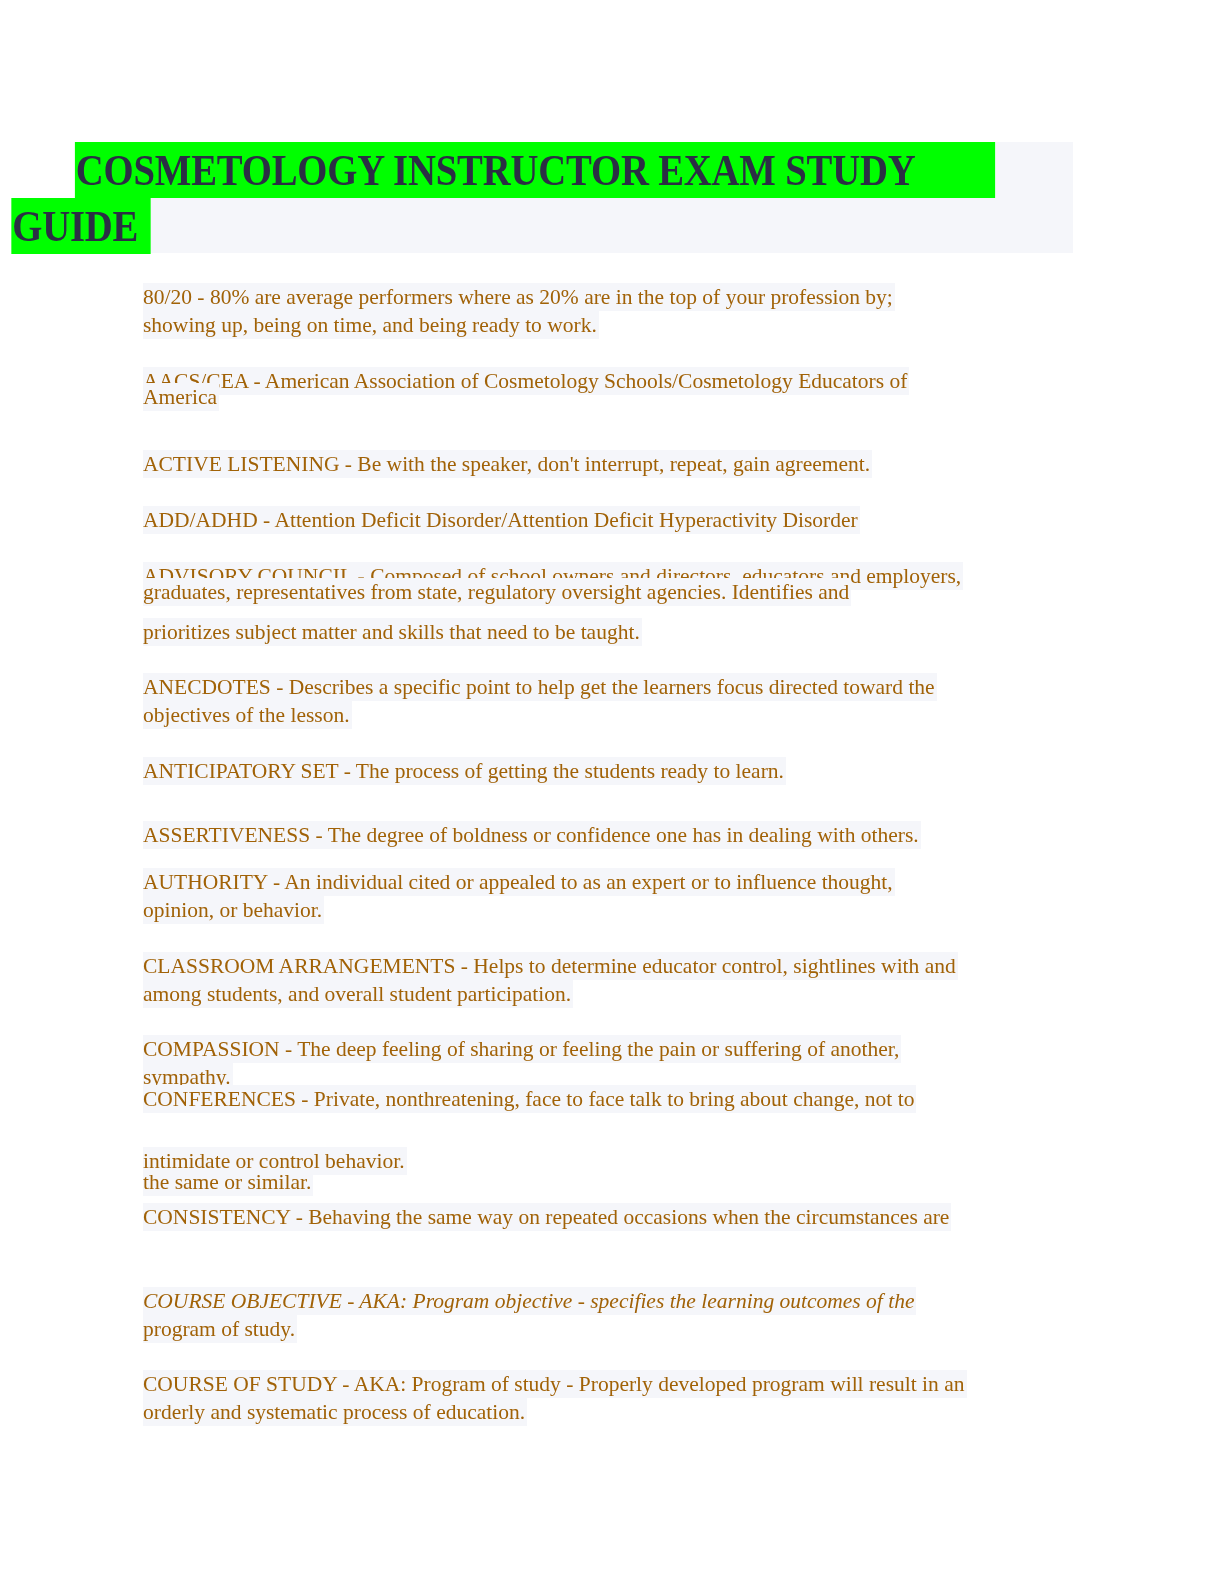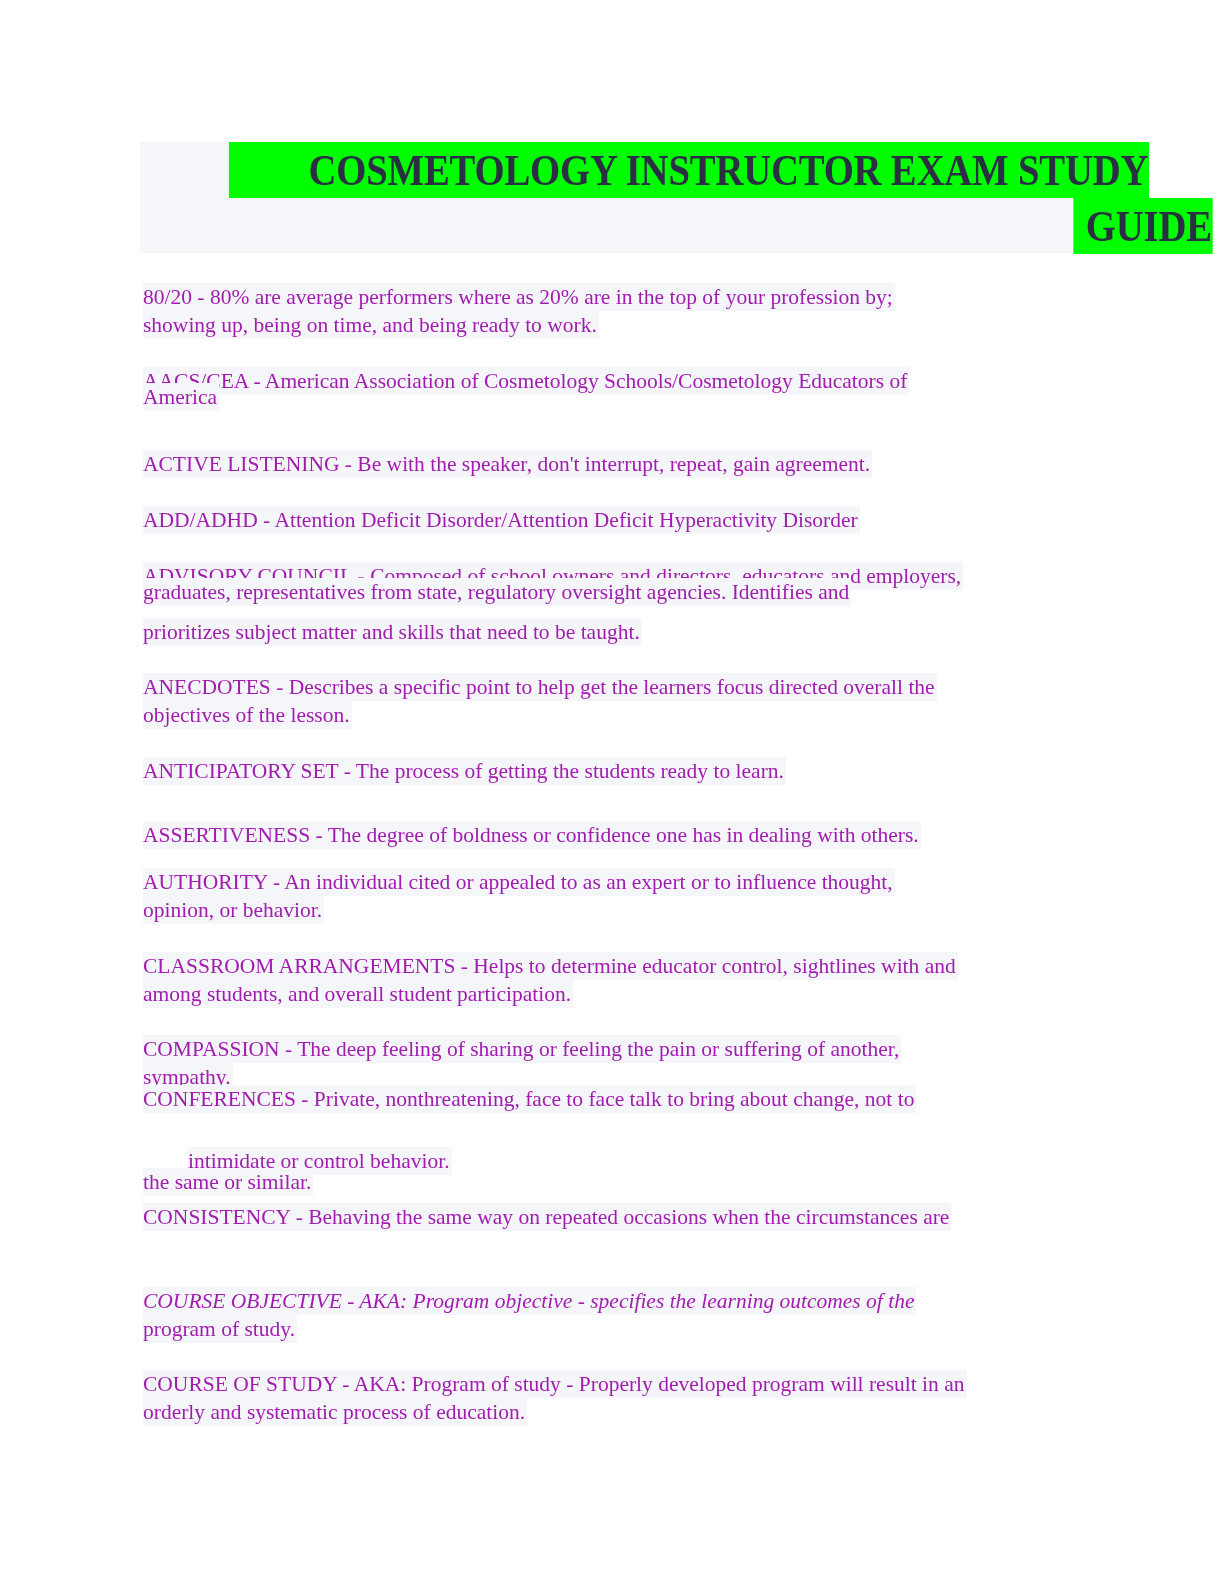--- a/index.html
+++ b/index.html
@@ -20,21 +20,21 @@
       left: 140px;
       top: 142px;
       width: 933px;
       height: 111px;
       background: #f5f6fa;
     }
     .title-line {
       position: absolute;
       left: 0;
       width: 1224px;
-      text-align: right;
+      text-align: left;
       height: 56px;
     }
     .title-line span {
       display: inline-block;
       background: #00ff00;
       font-family: "Liberation Serif", "DejaVu Serif", serif;
       font-weight: bold;
       font-size: 45px;
       line-height: 56px;
       height: 56px;
@@ -50,21 +50,21 @@
     .title-line.l2 span { width: 162px; box-sizing: border-box; }
 
     .entry-line {
       position: absolute;
       left: 143px;
       height: 28px;
       line-height: 28px;
       font-size: 21.5px;
       white-space: nowrap;
       background: #f5f6fa;
-      color: #a21caf;
+      color: #a16207;
       padding-right: 2px;
       transform-origin: left center;
     }
   </style>
 </head>
 <body>
 
 <div class="title-band"></div>
 <div class="title-line l1">
   <span>COSMETOLOGY INSTRUCTOR EXAM STUDY</span>
@@ -91,21 +91,21 @@
   <div class="entry-line" style="top:506px;">ADD/ADHD - Attention Deficit Disorder/Attention Deficit Hyperactivity Disorder</div>
 </div>
 
 <div>
   <div class="entry-line" style="top:562px;">ADVISORY COUNCIL - Composed of school owners and directors, educators and employers,</div>
   <div class="entry-line" style="top:578px;">graduates, representatives from state, regulatory oversight agencies. Identifies and</div>
   <div class="entry-line" style="top:618px;">prioritizes subject matter and skills that need to be taught.</div>
 </div>
 
 <div>
-  <div class="entry-line" style="top:673px;">ANECDOTES - Describes a specific point to help get the learners focus directed overall the</div>
+  <div class="entry-line" style="top:673px;">ANECDOTES - Describes a specific point to help get the learners focus directed toward the</div>
   <div class="entry-line" style="top:701px;">objectives of the lesson.</div>
 </div>
 
 <div>
   <div class="entry-line" style="top:757px;">ANTICIPATORY SET - The process of getting the students ready to learn.</div>
 </div>
 
 <div>
   <div class="entry-line" style="top:813px;margin-top:8px;">ASSERTIVENESS - The degree of boldness or confidence one has in dealing with others.</div>
 </div>
@@ -120,21 +120,21 @@
   <div class="entry-line" style="top:980px;">among students, and overall student participation.</div>
 </div>
 
 <div>
   <div class="entry-line" style="top:1035px;">COMPASSION - The deep feeling of sharing or feeling the pain or suffering of another,</div>
   <div class="entry-line" style="top:1063px;">sympathy.</div>
 </div>
 
 <div>
   <div class="entry-line" style="top:1085px;">CONFERENCES - Private, nonthreatening, face to face talk to bring about change, not to</div>
-  <div class="entry-line" style="top:1147px;margin-left:45px;">intimidate or control behavior.</div>
+  <div class="entry-line" style="top:1147px;">intimidate or control behavior.</div>
 </div>
 
 <div>
   <div class="entry-line" style="top:1203px;">CONSISTENCY - Behaving the same way on repeated occasions when the circumstances are</div>
   <div class="entry-line" style="top:1168px;text-align:right;">the same or similar.</div>
 </div>
 
 <div>
   <div class="entry-line" style="top:1287px;font-style:italic;">COURSE OBJECTIVE - AKA: Program objective - specifies the learning outcomes of the</div>
   <div class="entry-line" style="top:1315px;">program of study.</div>

